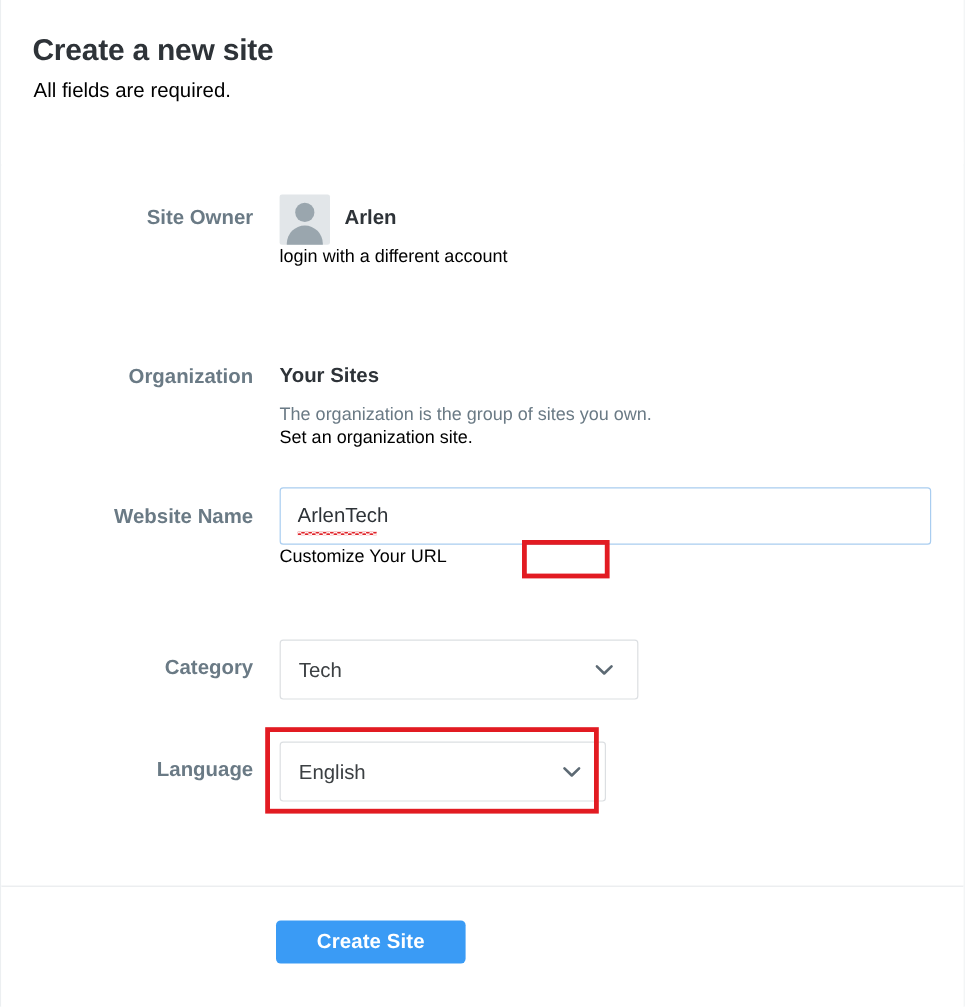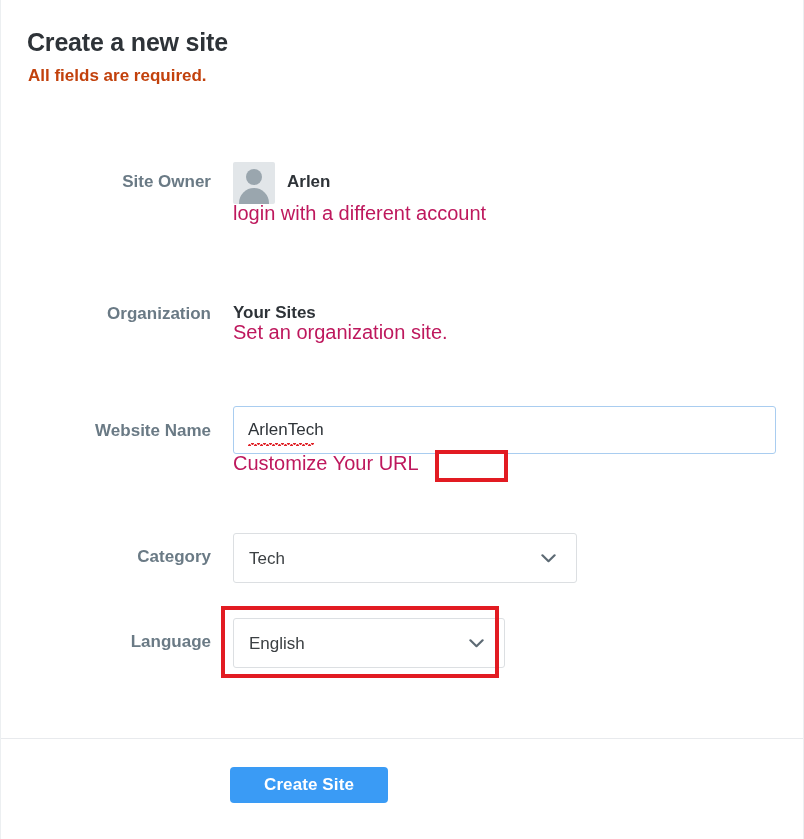--- a/index.html
+++ b/index.html
@@ -42,22 +42,22 @@
     font-size: 25px;
     font-weight: bold;
     color: #2e3338;
     letter-spacing: -0.2px;
     white-space: nowrap;
   }
   .page-subtitle {
     position: absolute;
     left: 27px; top: 66px;
     font-size: 17px;
-    font-weight: bold;
-    color: #c2410c;
+    font-weight: normal;
+    color: #000000;
     white-space: nowrap;
   }
 
   
   .form-body {
     position: absolute;
     left: 0; top: 118px;
     width: 802px;
     height: 620px;
     background: #ffffff;
@@ -121,22 +121,22 @@
     white-space: nowrap;
   }
 
   .help-text {
     font-size: 15px;
     color: #6a7a85;
     line-height: 19px;
     white-space: nowrap;
   }
   .link {
-    font-size: 20px;
-    color: #be185d;
+    font-size: 15px;
+    color: #000000;
     text-decoration: none;
     line-height: 19px;
     white-space: nowrap;
     cursor: pointer;
   }
 
   .strong-value {
     font-size: 17px;
     font-weight: bold;
     color: #2e3338;
@@ -264,40 +264,41 @@
           <div class="owner-name">Arlen</div>
         </div>
         <a class="link">login with a different account</a>
       </div>
     </div>
 
     <div class="form-row" style="top:185px;">
       <div class="row-label" style="top:1px;">Organization</div>
       <div class="row-content">
         <div class="strong-value">Your Sites</div>
+        <div class="help-text" style="margin-top:13px;">The organization is the group of sites you own.</div>
         <a class="link">Set an organization site.</a>
       </div>
     </div>
 
     <div class="form-row" style="top:288px;">
       <div class="row-label" style="top:15px;">Website Name</div>
       <div class="row-content">
         <input class="text-input" type="text" placeholder="Website Name" value="ArlenTech" style="">
         <a class="link">Customize Your URL</a>
       </div>
     </div>
 
     <div class="spell-wrap" style="top:325px;">
       <div class="spell-underline"></div>
     </div>
 
     <div class="form-row" style="top:415px;">
       <div class="row-label" style="top:14px;">Category</div>
       <div class="row-content">
-        <div class="select-box" style="width:344px;height:50px;padding-left:31px;">
+        <div class="select-box" style="width:299px;height:50px;padding-left:31px;">
           <div class="select-value" style="top:15px;">Tech</div>
           <div class="chev" style="right:20px; top:20px;">
             <svg width="15" height="9" viewBox="0 0 15 9">
               <path d="M1.4 1.3 L7.5 7.2 L13.6 1.3" fill="none" stroke="#5d6a74" stroke-width="2.2" stroke-linecap="round" stroke-linejoin="round"></path>
             </svg>
           </div>
         </div>
       </div>
     </div>
 

